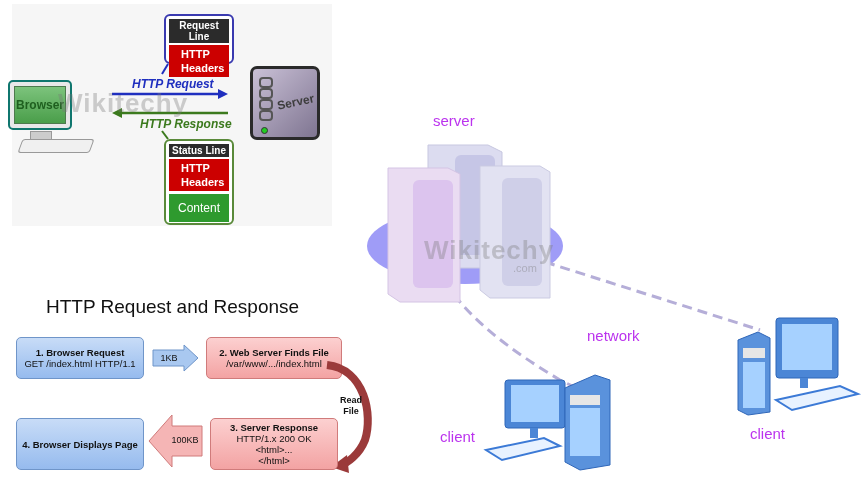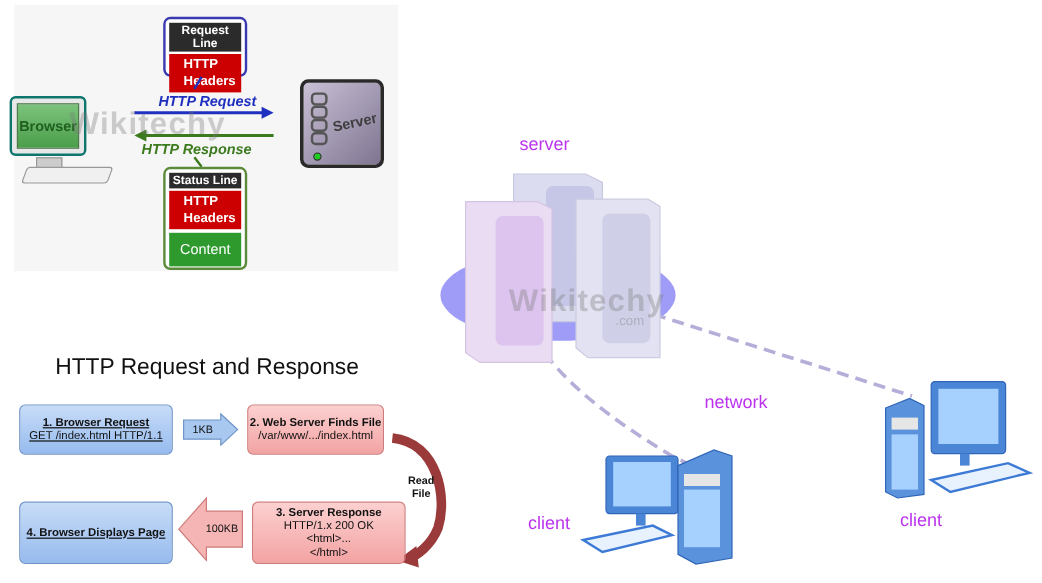--- a/index.html
+++ b/index.html
@@ -1,40 +1,40 @@
 <!DOCTYPE html>
 <html><head>
 <meta charset="utf-8">
 <style>
   html, body { margin:0; padding:0; }
   body { width:868px; height:486px; position:relative; background:#ffffff; overflow:hidden; font-family:"Liberation Sans", sans-serif; }
   .abs { position:absolute; }
 
   
   #tl-panel { left:12px; top:4px; width:320px; height:222px; background:#f6f6f6; }
-  .msgbox { position:absolute; border:2px solid; border-radius:6px; background:#fff; padding:3px; box-sizing:border-box; }
+  .msgbox { position:absolute; border:2px solid; border-radius:6px; background:#fff; padding:3px; box-sizing:border-box;margin-left:28px; }
   .msgbox .hdr { background:#2b2b2b; color:#fff; font-weight:bold; font-size:10px; text-align:center; padding:1px 0; }
   .msgbox .red { background:#cc0000; color:#fff; font-weight:bold; font-size:11px; padding:2px 12px; margin-top:2px; line-height:14px; }
   .msgbox .green { background:#2e9a2e; color:#fff; font-weight:normal; font-size:12px; text-align:center; padding:7px 0; margin-top:3px; }
   .arrow-label { position:absolute; font-weight:bold; font-style:italic; font-size:12px; }
 
   .monitor { position:absolute; left:8px; top:80px; width:64px; height:50px; background:#e8e8e8; border:2px solid #0f766e; border-radius:5px; box-sizing:border-box; padding:4px; }
   .monitor .screen { width:100%; height:100%; background:linear-gradient(#7cc37c,#4a9e4a); border:1px solid #4d7a4d; box-sizing:border-box; display:flex; align-items:center; justify-content:center; color:#1f5f1f; font-weight:bold; font-size:12px; }
   .monitor-base { position:absolute; left:30px; top:131px; width:20px; height:8px; background:#ccc; border:1px solid #999; }
   .keyboard { position:absolute; left:20px; top:139px; width:70px; height:12px; background:#f0f0f0; border:1px solid #999; border-radius:3px; transform:skewX(-20deg); }
 
   .srv-box { position:absolute; left:250px; top:66px; width:70px; height:74px; background:linear-gradient(135deg,#c9c0d6,#7f7591); border:3px solid #2a2a2a; border-radius:7px; box-sizing:border-box; }
   .srv-box .lbl { position:absolute; left:24px; top:26px; color:#3d3d3d; font-weight:bold; font-size:12px; transform:rotate(-12deg); }
   .srv-box .slot { position:absolute; left:6px; width:10px; height:7px; border:2px solid #555; border-radius:4px; }
   .srv-box .led { position:absolute; left:8px; top:58px; width:5px; height:5px; background:#2c2; border-radius:50%; border:1px solid #333; }
 
   
   #flow-title { left:46px; top:296px; font-family:"Liberation Sans", sans-serif; font-size:19px; color:#111; }
   .fbox { position:absolute; border-radius:5px; box-sizing:border-box; display:flex; flex-direction:column; justify-content:center; align-items:center; font-size:9.5px; color:#111; text-align:center; line-height:11px; }
-  .fbox.blue { background:linear-gradient(#c8dcf7,#96bbee); border:1px solid #6f95c9;text-decoration:underline; }
+  .fbox.blue { background:linear-gradient(#c8dcf7,#96bbee); border:1px solid #6f95c9; }
   .fbox.red { background:linear-gradient(#fcd0d0,#f3a3a3); border:1px solid #d07b7b; }
   .fbox b { font-weight:bold; }
   .arrow-shape { position:absolute; display:flex; align-items:center; justify-content:center; font-size:9px; color:#111; }
 
   
   .purple { color:#bb33ee; font-size:15px; position:absolute; }
   .watermark { position:absolute; color:rgba(120,120,120,0.35); font-weight:bold; font-size:26px; letter-spacing:1px; }
 </style>
 </head>
 <body>
@@ -52,21 +52,21 @@
 <svg class="abs" style="left:0;top:0;" width="340" height="230">
   <line x1="168" y1="64" x2="162" y2="74" stroke="#1f2fbf" stroke-width="2"></line>
   <line x1="112" y1="94" x2="222" y2="94" stroke="#1f2fbf" stroke-width="2.5"></line>
   <polygon points="228,94 218,89 218,99" fill="#1f2fbf"></polygon>
   <line x1="118" y1="113" x2="228" y2="113" stroke="#3c7a1e" stroke-width="2.5"></line>
   <polygon points="112,113 122,108 122,118" fill="#3c7a1e"></polygon>
   <line x1="162" y1="131" x2="168" y2="139" stroke="#3c7a1e" stroke-width="2"></line>
 </svg>
 
 <div class="arrow-label" style="left:132px;top:77px;color:#1f2fbf;">HTTP Request</div>
-<div class="arrow-label" style="left:118px;top:117px;color:#3c7a1e;">HTTP Response</div>
+<div class="arrow-label" style="left:140px;top:117px;color:#3c7a1e;">HTTP Response</div>
 
 <div class="msgbox" style="left:136px;top:139px;width:70px;height:86px;border-color:#5a8a3a;">
   <div class="hdr">Status Line</div>
   <div class="red">
     <div>HTTP</div>
     <div>Headers</div>
   </div>
   <div class="green">Content</div>
 </div>
 
@@ -94,21 +94,21 @@
 <div class="fbox blue" style="left:16px;top:337px;width:128px;height:42px;">
   <b>1. Browser Request</b>
   <span>GET /index.html HTTP/1.1</span>
 </div>
 
 <svg class="abs" style="left:152px;top:344px;" width="48" height="28">
   <polygon points="1,6 32,6 32,1 46,14 32,27 32,22 1,22" fill="#a9c8f0" stroke="#6f95c9" stroke-width="1"></polygon>
 </svg>
 <div class="arrow-shape" style="left:153px;top:349px;width:32px;height:18px;">1KB</div>
 
-<div class="fbox red" style="left:206px;top:337px;width:114px;height:42px;">
+<div class="fbox red" style="left:206px;top:337px;width:136px;height:42px;">
   <b>2. Web Server Finds File</b>
   <span>/var/www/.../index.html</span>
 </div>
 
 <svg class="abs" style="left:325px;top:355px;" width="50" height="120">
   <path d="M2,10 C40,14 48,60 40,85 C34,100 22,108 16,110" fill="none" stroke="#9b3a3a" stroke-width="8"></path>
   <polygon points="6,112 22,100 24,118" fill="#9b3a3a"></polygon>
 </svg>
 <div class="abs" style="left:340px;top:395px;font-size:9px;font-weight:bold;text-align:center;color:#111;line-height:11px;">
   <div>Read</div>

